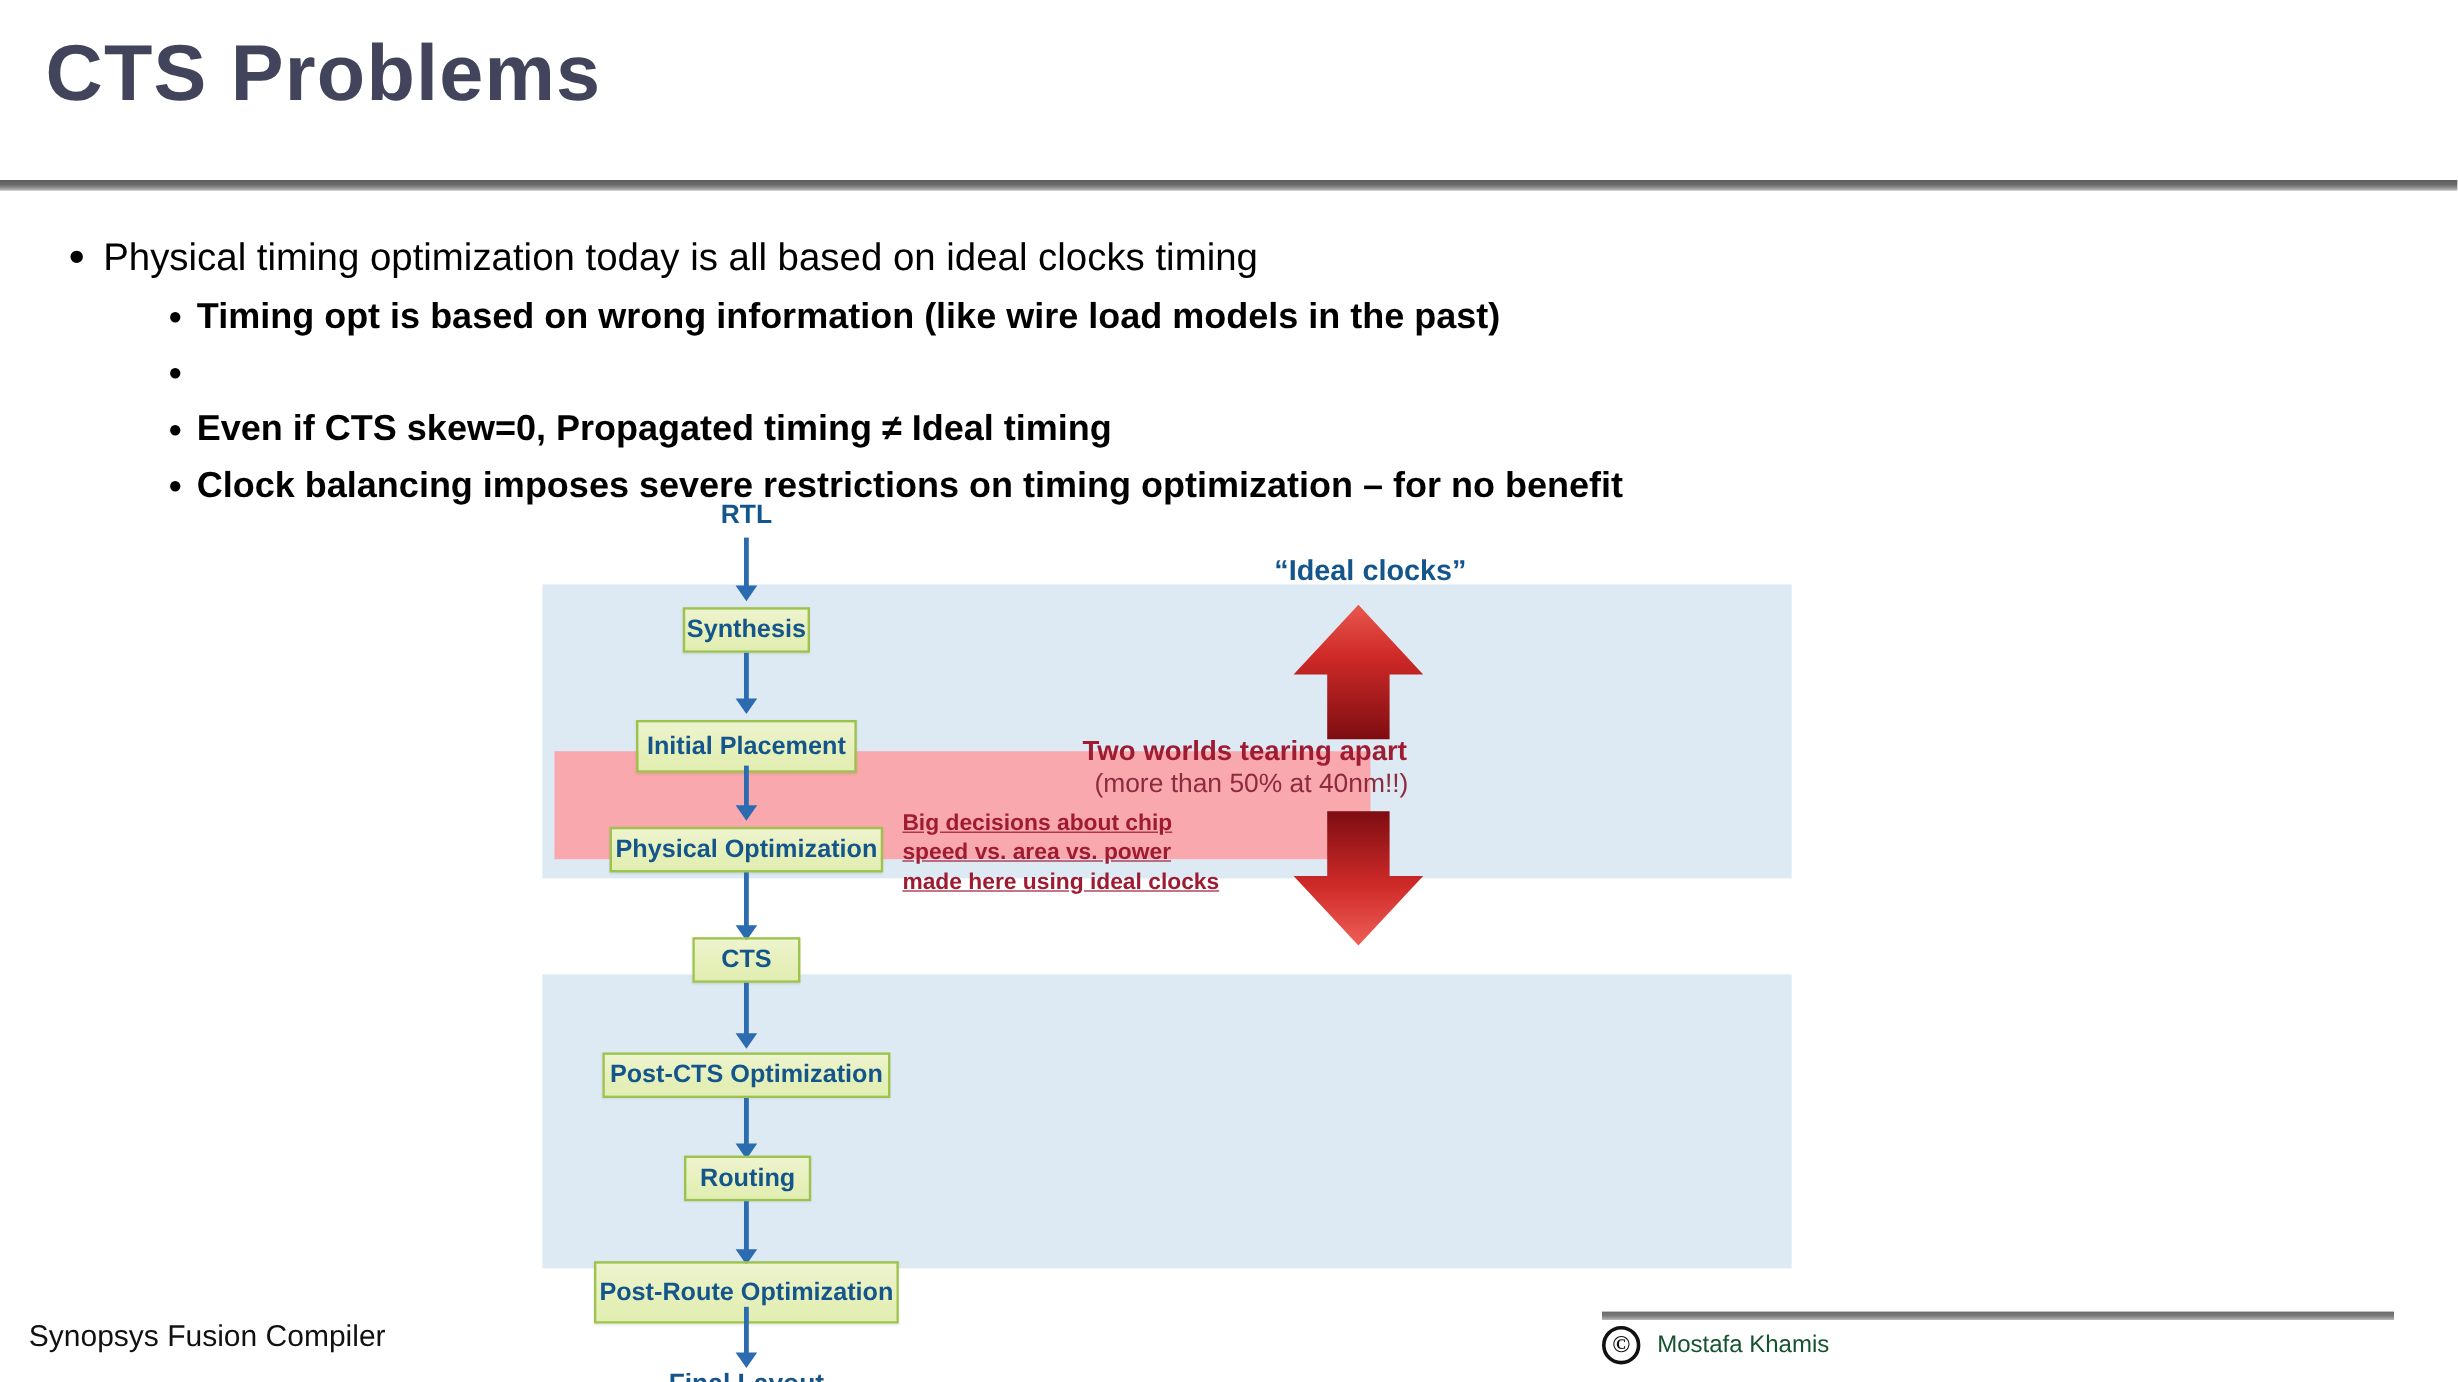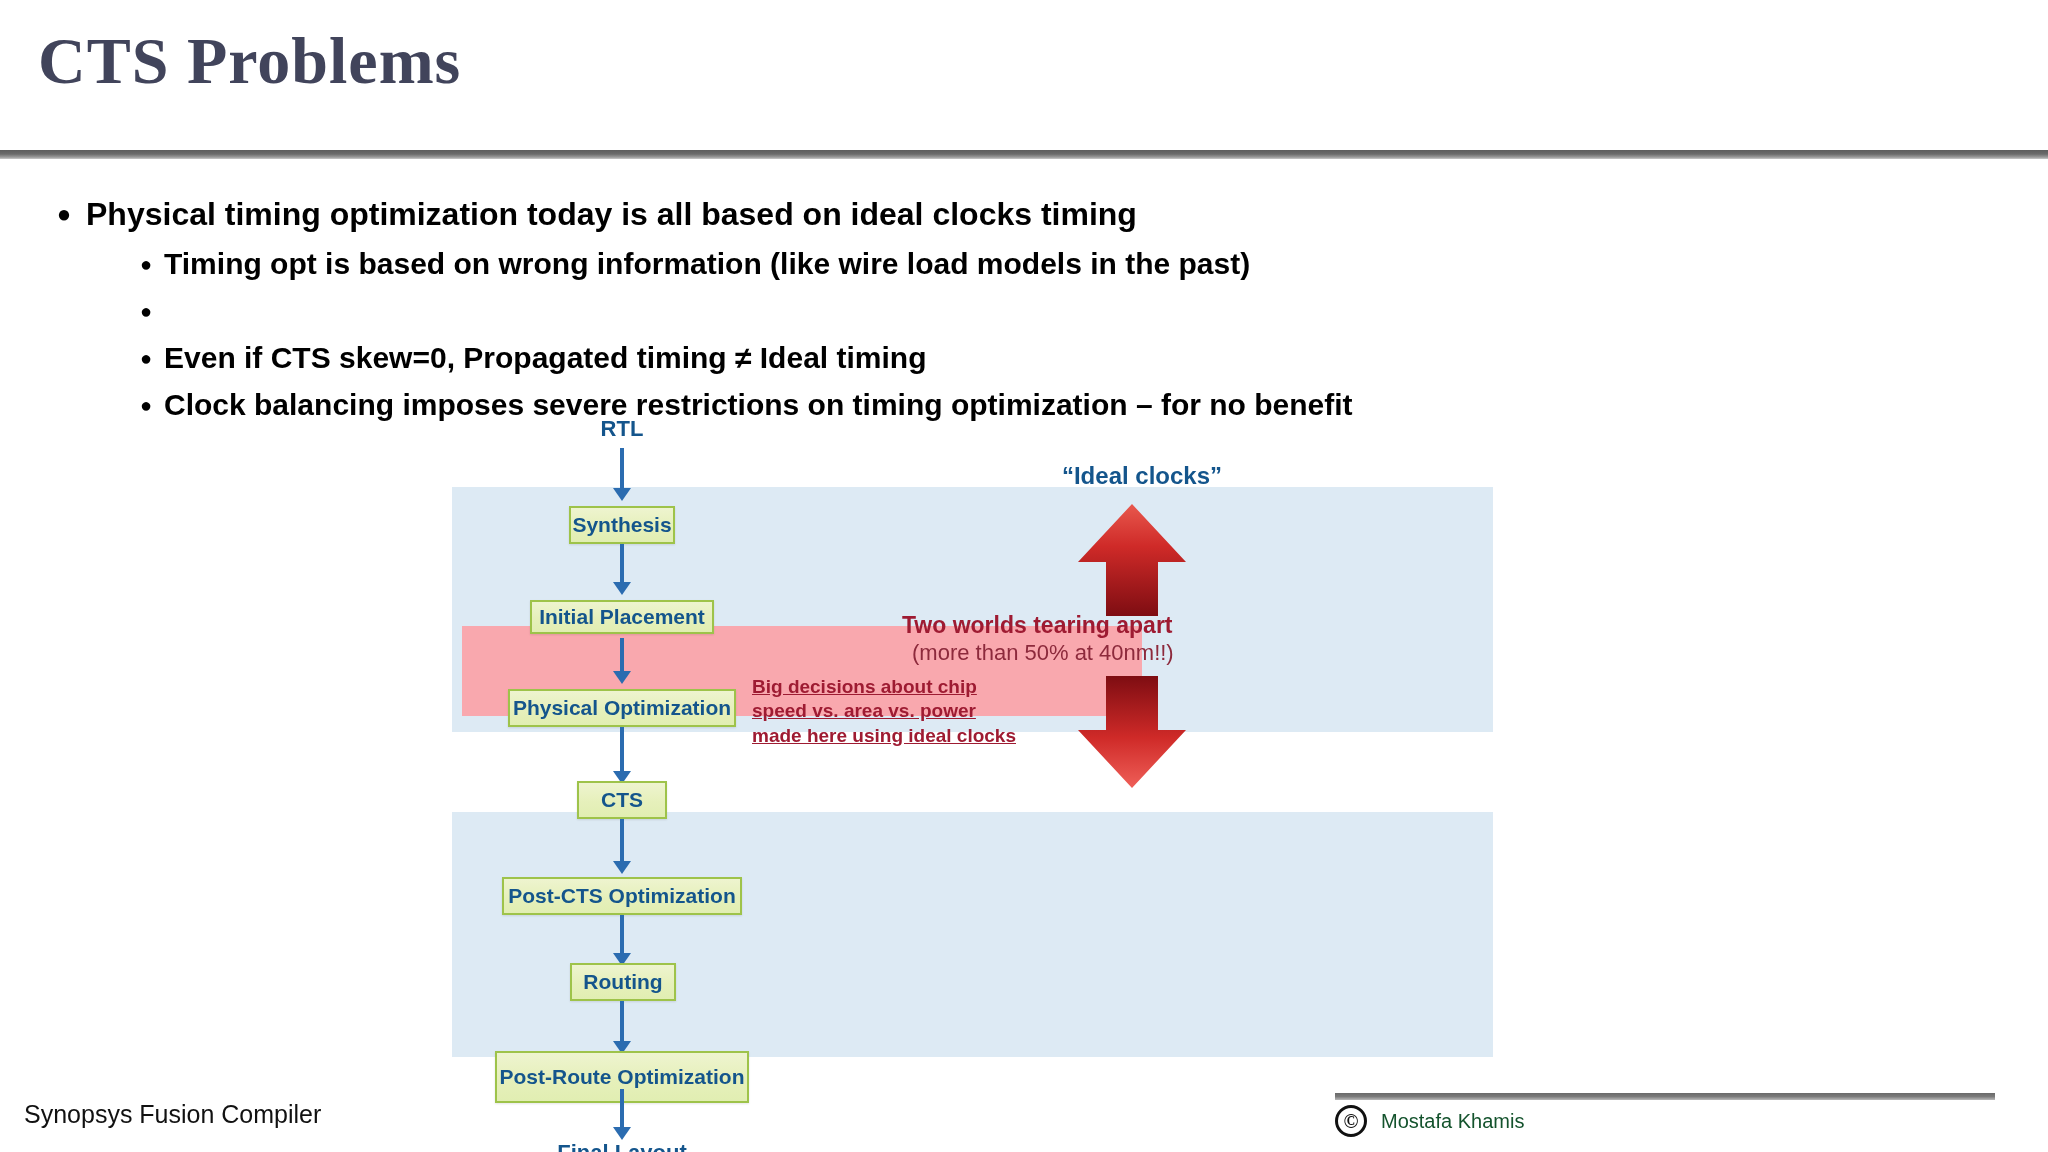--- a/index.html
+++ b/index.html
@@ -2,37 +2,37 @@
 <html><head>
 <meta charset="utf-8">
 <style>
   * { margin:0; padding:0; box-sizing:border-box; }
   html,body { width:2048px; height:1152px; background:#ffffff; overflow:hidden; }
   body { font-family:"Liberation Sans", sans-serif; position:relative; }
 
   
   #slide-title{
     position:absolute; left:38px; top:26px;
-    font-family:Liberation Serif, serif;
+    font-family:Liberation Sans, sans-serif;
     font-size:66px; font-weight:700; letter-spacing:1px;
     color:#41445b; line-height:1.05;
   }
   #title-rule{
     position:absolute; left:0; top:150px; width:2048px; height:9px;
     background:linear-gradient(to bottom,#5d5d5d 0%,#6b6b6b 45%,#9a9a9a 80%,#c9c9c9 100%);
   }
 
   
   #bullets{ position:absolute; left:0; top:192px; width:2048px; }
   .l1, .l2 { display:flex; align-items:flex-start; color:#000; }
   .l1{ margin-left:42px; margin-bottom:6px; }
   .l2{ margin-left:128px; margin-bottom:3px; }
   .dot1{ font-size:24px; line-height:44px; width:44px; text-align:center; flex:0 0 44px; }
   .dot2{ font-size:20px; line-height:44px; width:36px; text-align:center; flex:0 0 36px; }
-  .t1{ font-size:32px; font-weight:700; line-height:44px; white-space:nowrap; }
+  .t1{ font-size:32px; font-weight:400; line-height:44px; white-space:nowrap; }
   .t2{ font-size:30px; font-weight:700; line-height:44px; white-space:nowrap; }
 
   
   #diagram{ position:absolute; left:452px; top:430px; width:1045px; height:690px; }
 
   .panel{ position:absolute; left:0; width:1041px; background:#ddeaf4; }
   #panel-top{ top:57px; height:245px; }
   #panel-bottom{ top:382px; height:245px; }
 
   .pinkband{
@@ -145,21 +145,21 @@
   <div class="pinkband"></div>
 
   <div class="endlabel" style="left:0px; top:-14px; width:340px;">RTL</div>
   <div class="varrow" style="left:168px; top:18px; height:44px;"></div>
   <div class="vhead" style="left:161px; top:58px;"></div>
 
   <div class="fbox" style="left:117px; top:76px; width:106px; height:38px;">Synthesis</div>
   <div class="varrow" style="left:168px; top:114px; height:44px;"></div>
   <div class="vhead" style="left:161px; top:152px;"></div>
 
-  <div class="fbox" style="left:78px; top:170px; width:184px; height:34px;">Initial Placement</div>
+  <div class="fbox" style="left:78px; top:170px; width:184px; height:44px;">Initial Placement</div>
   <div class="varrow" style="left:168px; top:208px; height:38px;"></div>
   <div class="vhead" style="left:161px; top:241px;"></div>
 
   <div class="fbox" style="left:56px; top:259px; width:228px; height:38px;">Physical Optimization</div>
   <div class="anno" style="left:300px; top:245px;text-decoration:underline;">Big decisions about chip
 speed vs. area vs. power
 made here using ideal clocks</div>
   <div class="varrow" style="left:168px; top:297px; height:48px;"></div>
   <div class="vhead" style="left:161px; top:341px;"></div>
 

